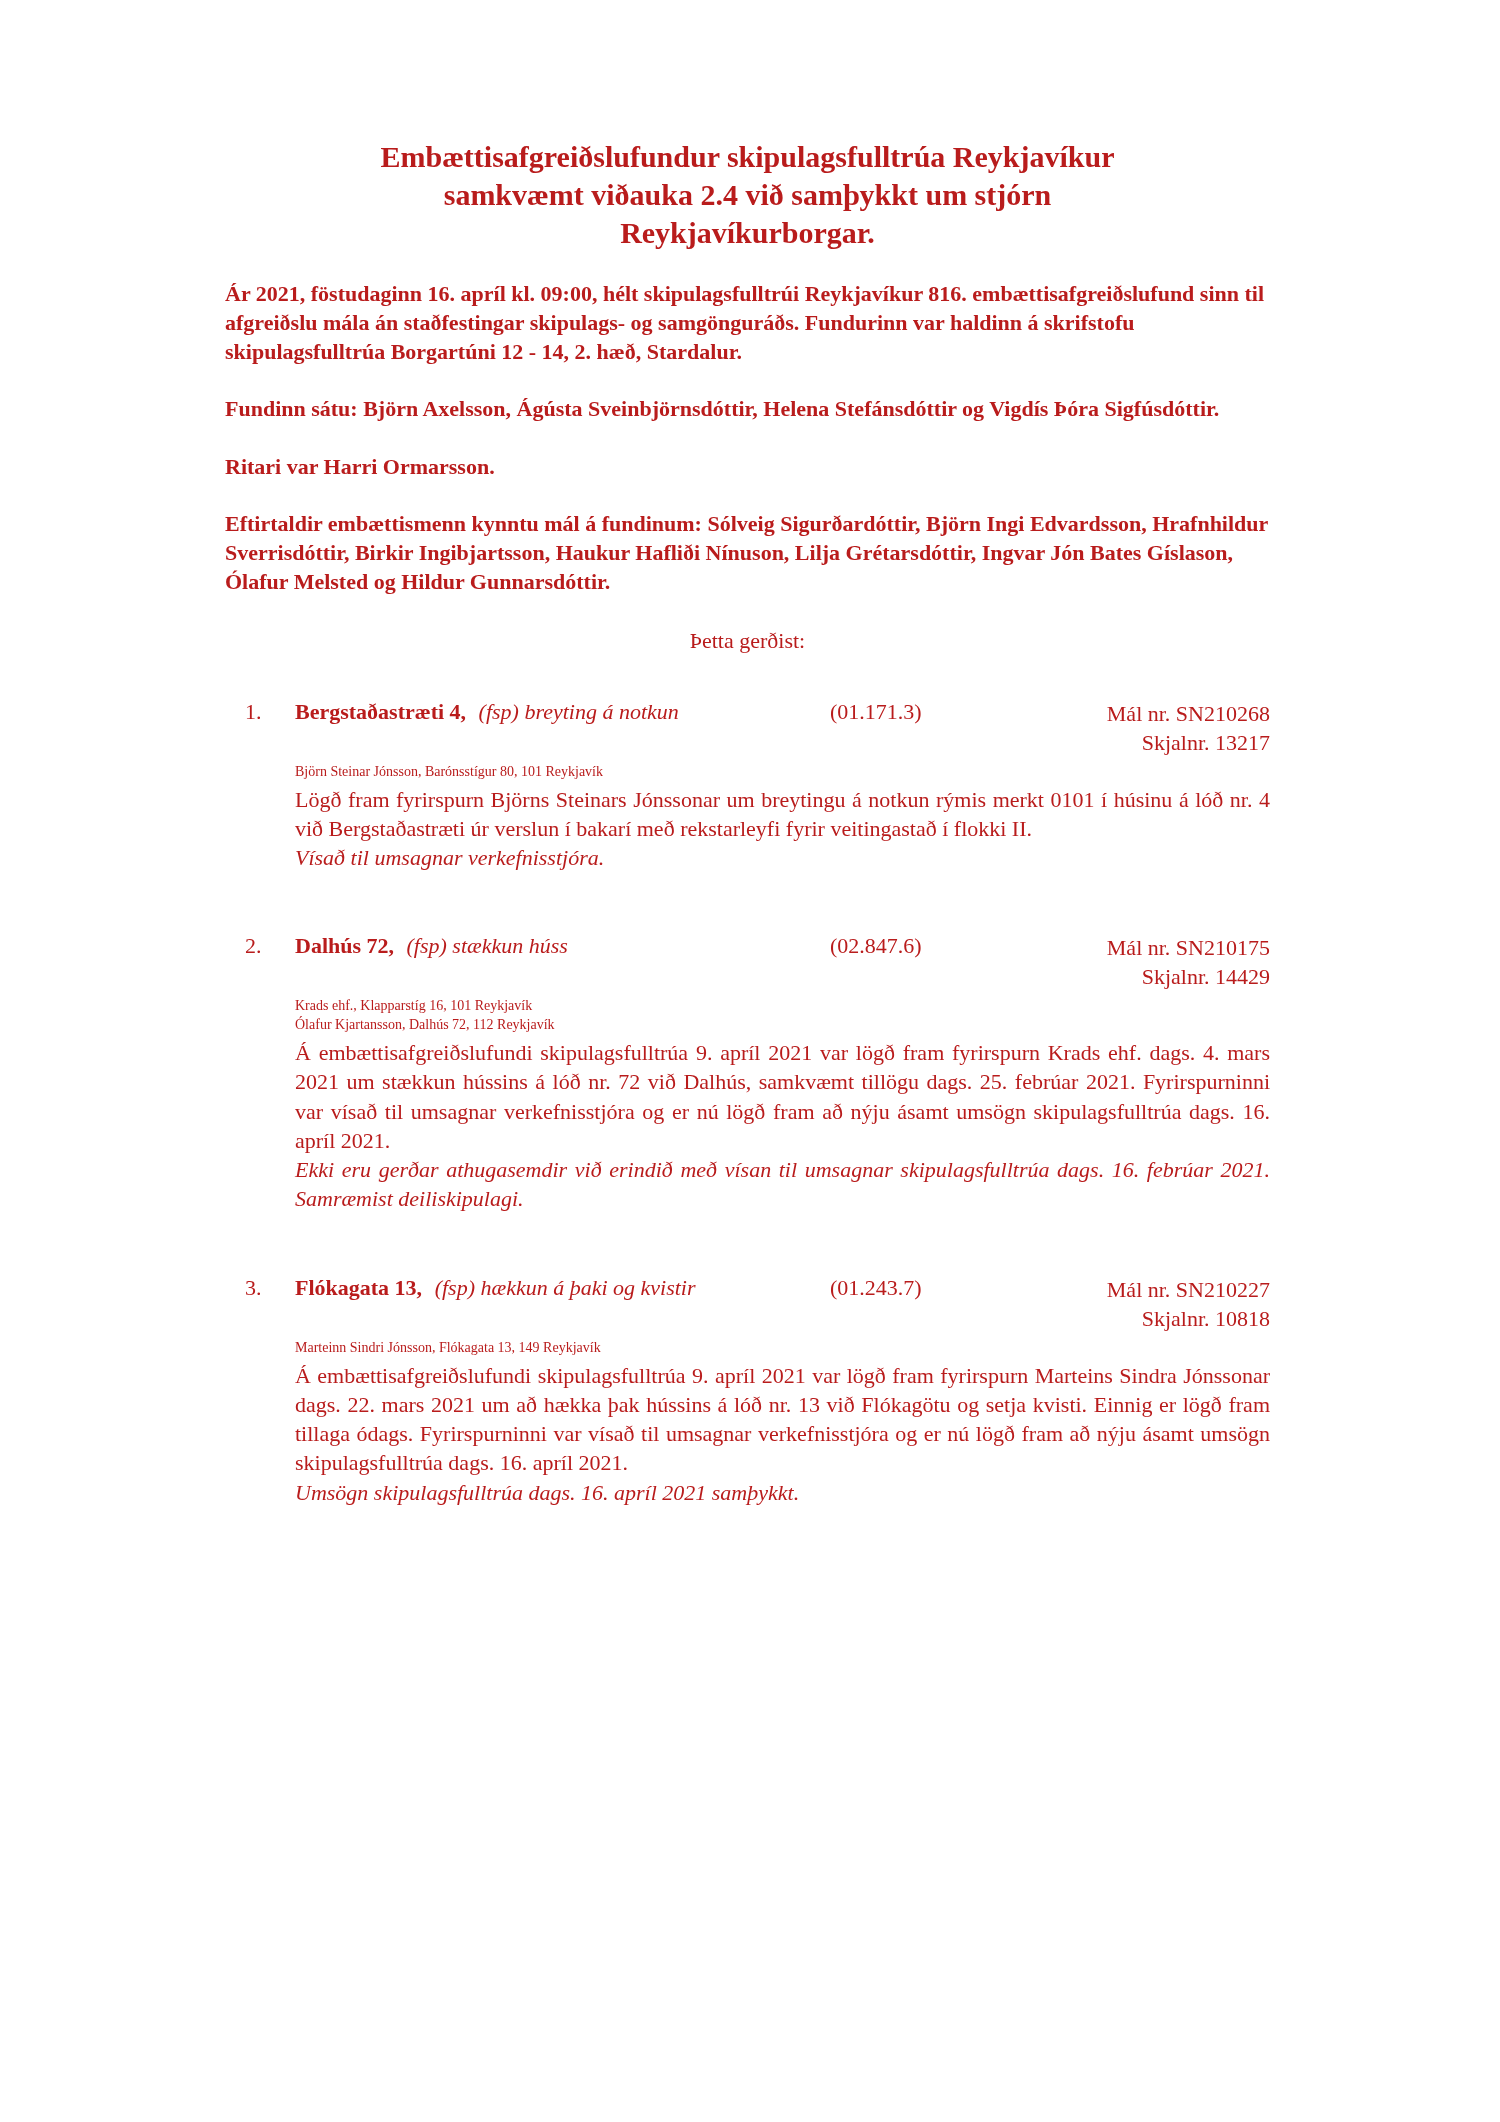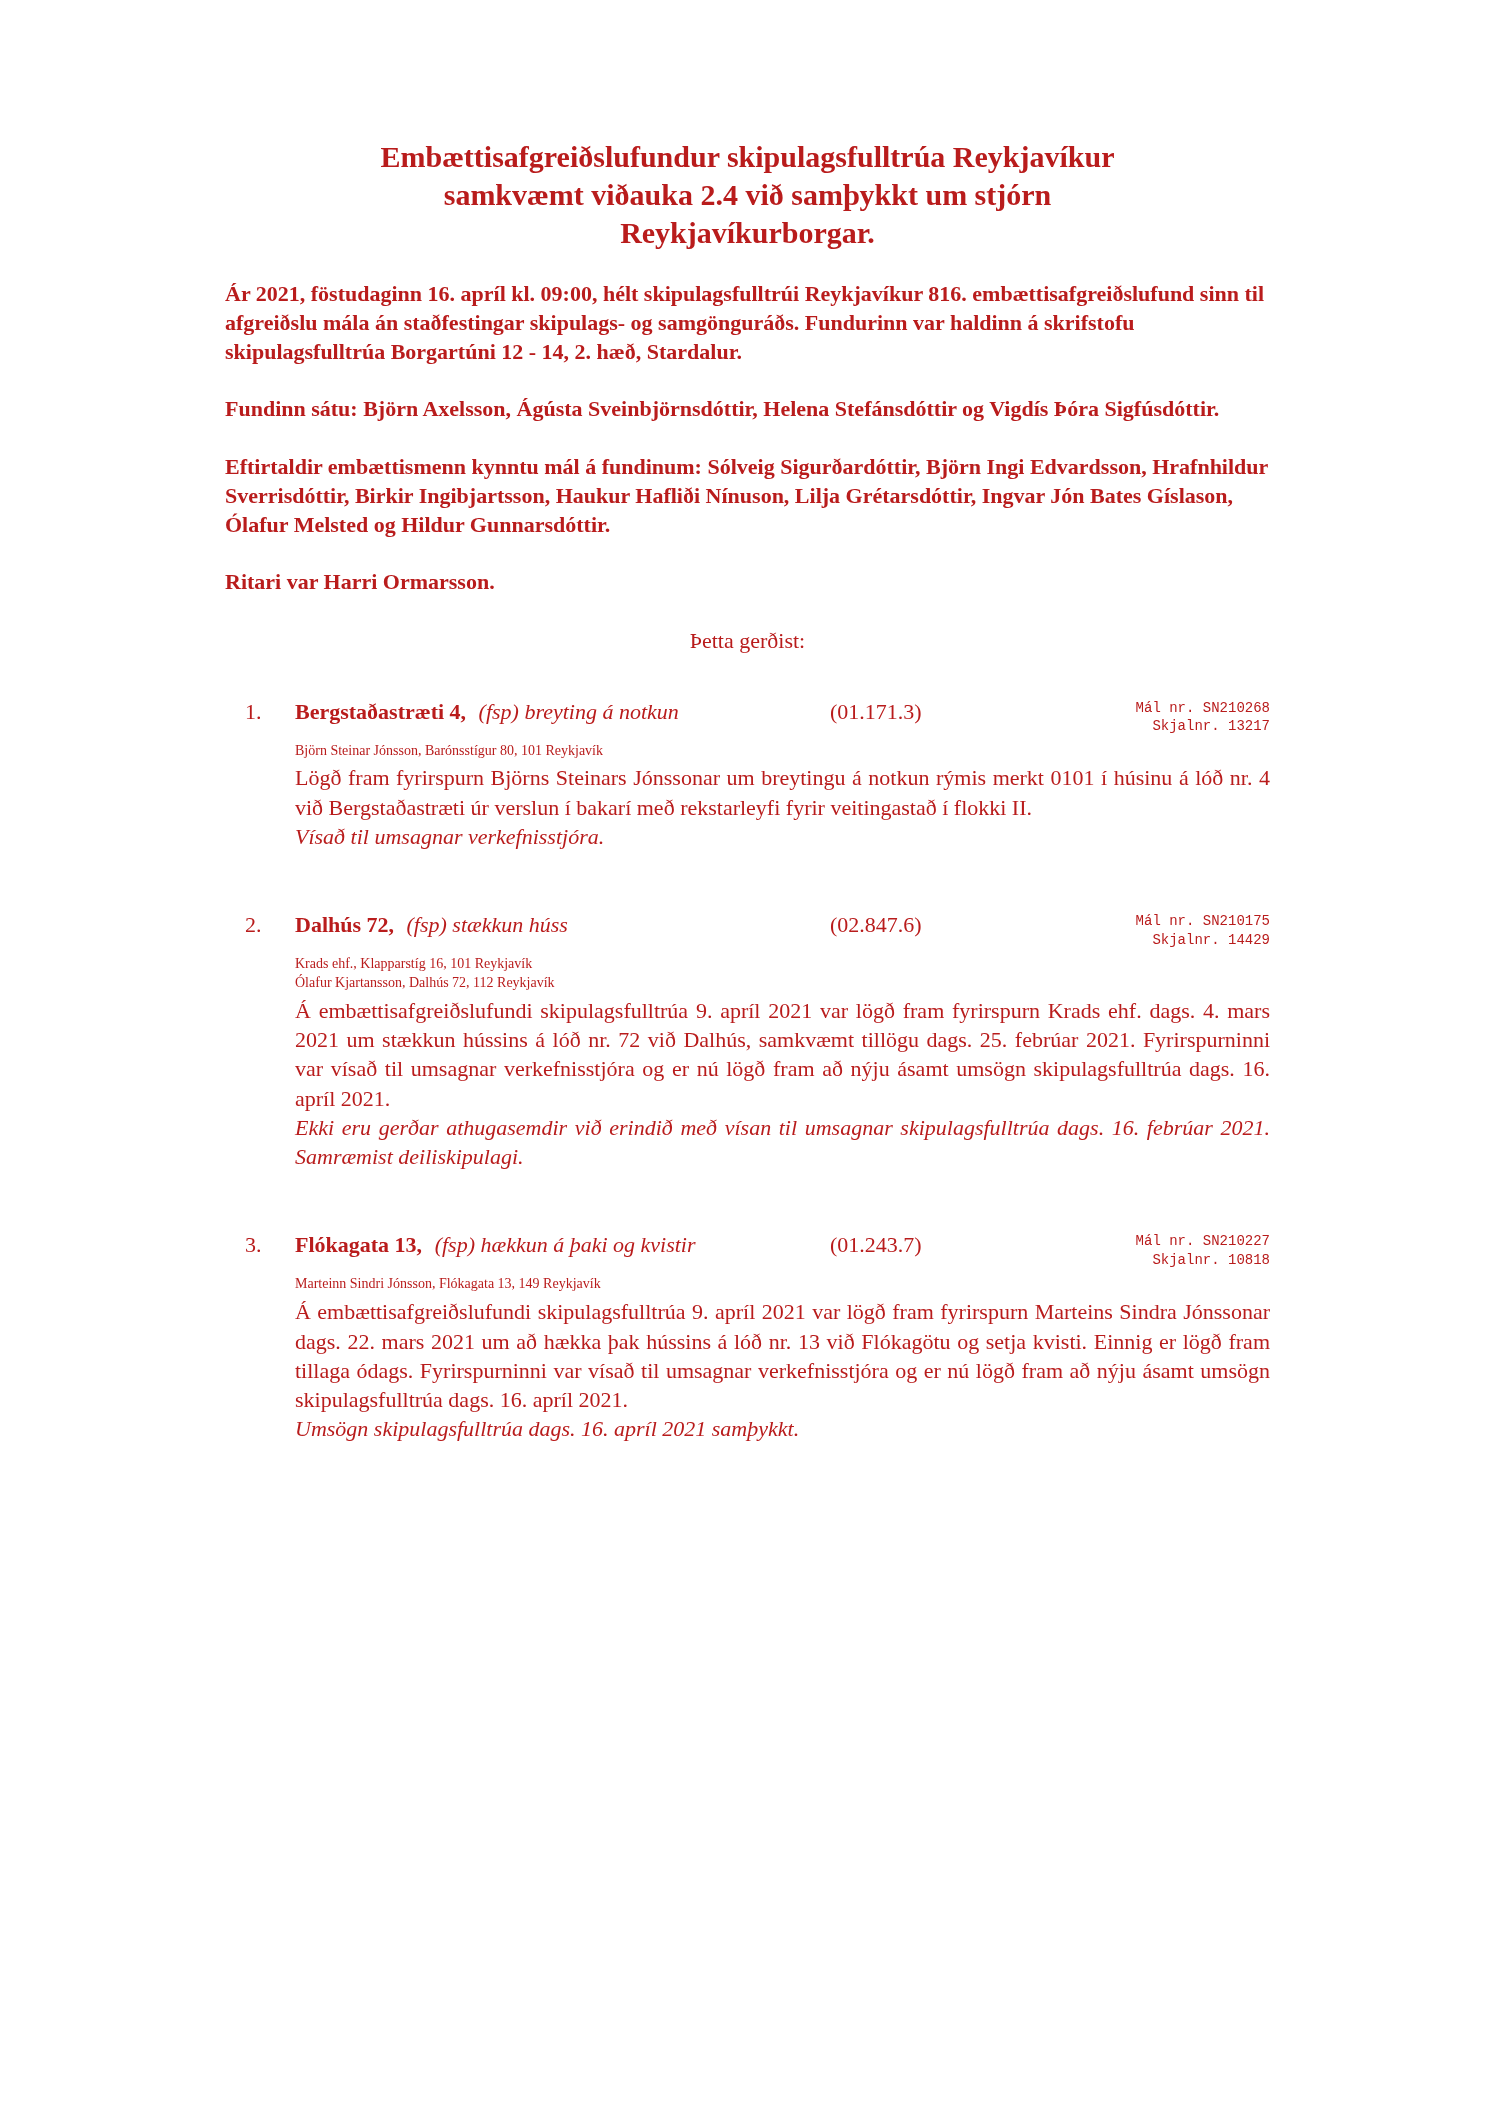--- a/index.html
+++ b/index.html
@@ -55,24 +55,23 @@
   }
   .item-title {
     flex: 0 0 535px;
   }
   .item-address { font-weight: bold; }
   .item-subtitle { font-style: italic; margin-left: 7px; }
   .item-code { white-space: nowrap; }
   .item-meta {
     margin-left: auto;
     text-align: right;
-    font-size: 14px;
+    font-size: 22px;
     line-height: 1.32;
     padding-top: 1px;
-    font-family: Liberation Mono, monospace;
   }
   .item-content {
     margin-left: 70px;
   }
   .applicants {
     margin-top: 6px;
     font-size: 14px;
     line-height: 1.35;
   }
   .item-body {
@@ -102,23 +101,23 @@
   <h1 class="title">
     <span class="title-line">Embættisafgreiðslufundur skipulagsfulltrúa Reykjavíkur</span>
     <span class="title-line">samkvæmt viðauka 2.4 við samþykkt um stjórn</span>
     <span class="title-line">Reykjavíkurborgar.</span>
   </h1>
 
   <p class="para">Ár 2021, föstudaginn 16. apríl kl. 09:00, hélt skipulagsfulltrúi Reykjavíkur 816. embættisafgreiðslufund sinn til afgreiðslu mála án staðfestingar skipulags- og samgönguráðs. Fundurinn var haldinn á skrifstofu skipulagsfulltrúa Borgartúni 12 - 14, 2. hæð, Stardalur.</p>
 
   <p class="para">Fundinn sátu: Björn Axelsson, Ágústa Sveinbjörnsdóttir, Helena Stefánsdóttir og Vigdís Þóra Sigfúsdóttir.</p>
 
+  <p class="para">Ritari var Harri Ormarsson.</p>
+
   <p class="para">Eftirtaldir embættismenn kynntu mál á fundinum: Sólveig Sigurðardóttir, Björn Ingi Edvardsson, Hrafnhildur Sverrisdóttir, Birkir Ingibjartsson, Haukur Hafliði Nínuson, Lilja Grétarsdóttir, Ingvar Jón Bates Gíslason, Ólafur Melsted og Hildur Gunnarsdóttir.</p>
-
-  <p class="para">Ritari var Harri Ormarsson.</p>
 
   <div class="agenda-heading">Þetta gerðist:</div>
 
   <div class="item">
     <div class="item-header">
       <span class="item-num">1.</span>
       <span class="item-title">
         <span class="item-address">Bergstaðastræti 4,</span>
         <span class="item-subtitle">(fsp) breyting á notkun</span>
       </span>

